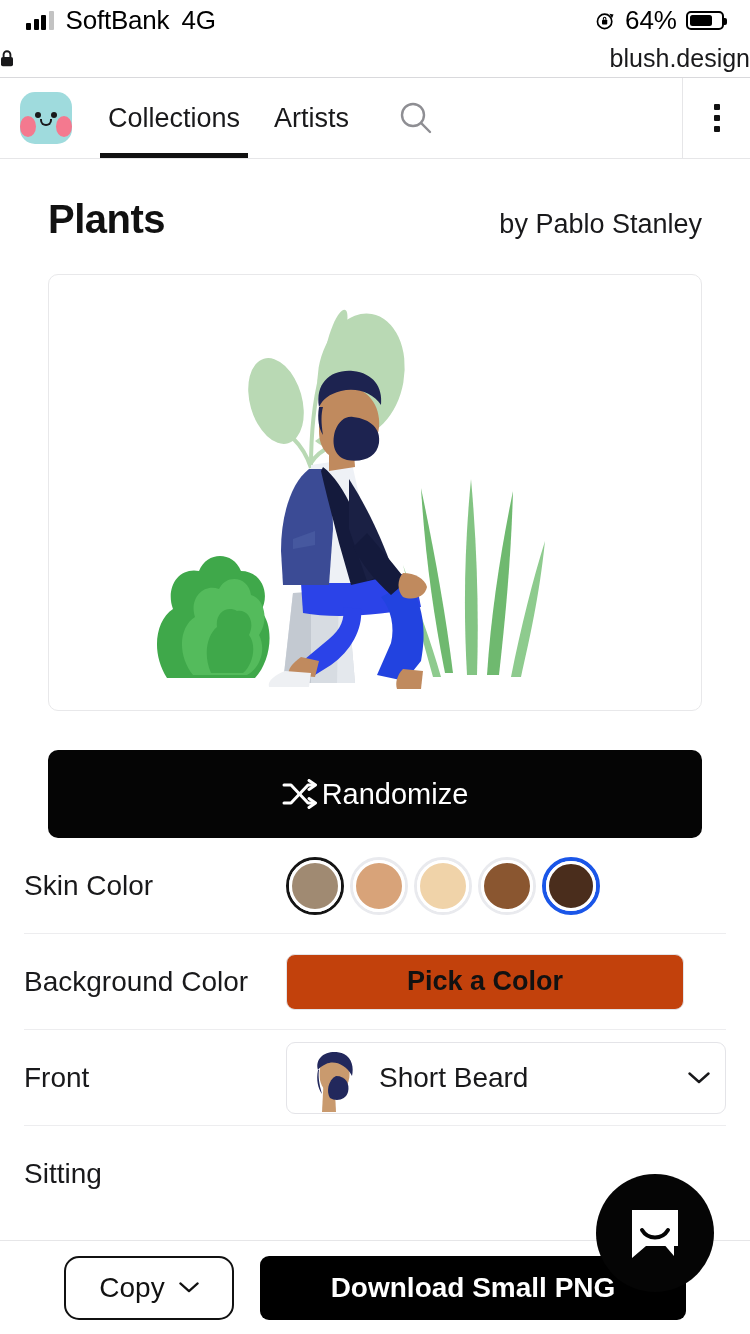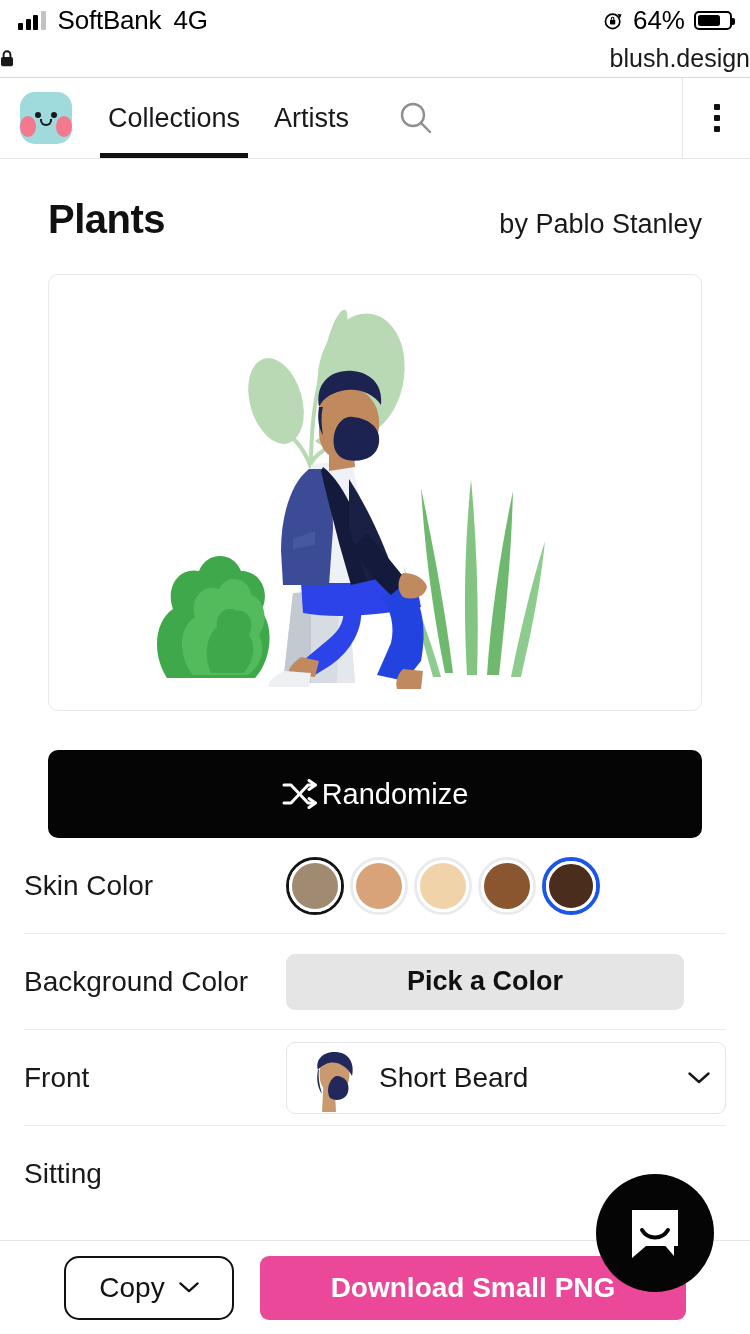--- a/index.html
+++ b/index.html
@@ -8,21 +8,21 @@
     font-family: "Liberation Sans", sans-serif;
     background: #ffffff;
     overflow: hidden;
   }
   .phone { position: relative; width: 750px; height: 1334px; background:#fff; }
 
   
   .statusbar {
     position: relative; height: 40px; width: 100%;
     display: flex; align-items: center;
-    padding: 0 18px;
+    padding: 0 26px;
     background: #ffffff;
   }
   .sb-left { display: flex; align-items: center; gap: 12px; flex: 1 1 0; }
   .sb-center { position:absolute; left:0; right:0; text-align:center; pointer-events:none; }
   .sb-right { display: flex; align-items: center; gap: 9px; flex: 1 1 0; justify-content: flex-end; }
   .sb-text { font-size: 26px; color: #000; letter-spacing: -0.2px; }
   .sb-time { font-size: 26px; font-weight: bold; color: #000; letter-spacing:-0.2px; }
   .sb-pct { font-size: 26px; color:#000; }
   .signal { display: flex; align-items: flex-end; gap: 2.5px; height: 20px; }
   .signal i { display:block; width: 5px; background:#000; border-radius:1px; }
@@ -119,21 +119,21 @@
     width: 58px; height: 58px; border-radius: 50%;
     display:flex; align-items:center; justify-content:center; cursor:pointer;
     border: 3px solid #e9eaee; background: #fff;
   }
   .swatch.hovered { border-color: #141414; }
   .swatch.selected { border-color: #1a56e8; border-width: 4px; }
   .swatch .dot { width: 100%; height: 100%; border-radius:50%; border: 3px solid #fff; }
 
   .pickbtn {
     width: 398px; height: 56px; border: 1px solid #e4e4e8; border-radius: 9px;
-    background:#e5e5e5; font-size: 27px; font-weight: bold; color:#111;
+    background:#c2410c; font-size: 27px; font-weight: bold; color:#111;
     display:flex; align-items:center; justify-content:center; cursor:pointer;
   }
 
   .dropdown {
     width: 440px; height: 72px; border: 1px solid #e4e4e8; border-radius: 9px;
     background:#fff; display:flex; align-items:center; cursor:pointer; position:relative;
     overflow:hidden;
   }
   .dropdown .thumb { width: 86px; height: 72px; flex:none; display:flex; align-items:flex-end; justify-content:center; }
   .dropdown .dtext { flex:1; font-size: 28px; color:#19191b; text-align:left; padding-left: 6px; }
@@ -153,21 +153,21 @@
     position:absolute; left:0; right:0; bottom:0; height: 94px; background:#fff;
     border-top: 1px solid #e6e6e8; display:flex; align-items:center; gap: 26px;
     padding: 0 64px; z-index: 30;
   }
   .copybtn {
     width: 170px; height: 64px; border: 2px solid #111; border-radius: 15px; background:#fff;
     display:flex; align-items:center; justify-content:center; gap: 14px; cursor:pointer;
   }
   .copybtn .t { font-size: 28px; color:#111; }
   .dlbtn {
-    flex: 1; height: 64px; background:#ec4899; border-radius: 9px; border:none;
+    flex: 1; height: 64px; background:#000000; border-radius: 9px; border:none;
     display:flex; align-items:center; justify-content:center; cursor:pointer;
   }
   .dlbtn .t { font-size: 28px; color:#fff; font-weight: bold; }
 </style>
 </head>
 <body>
 
 <div class="phone">
 
   <div class="statusbar">

